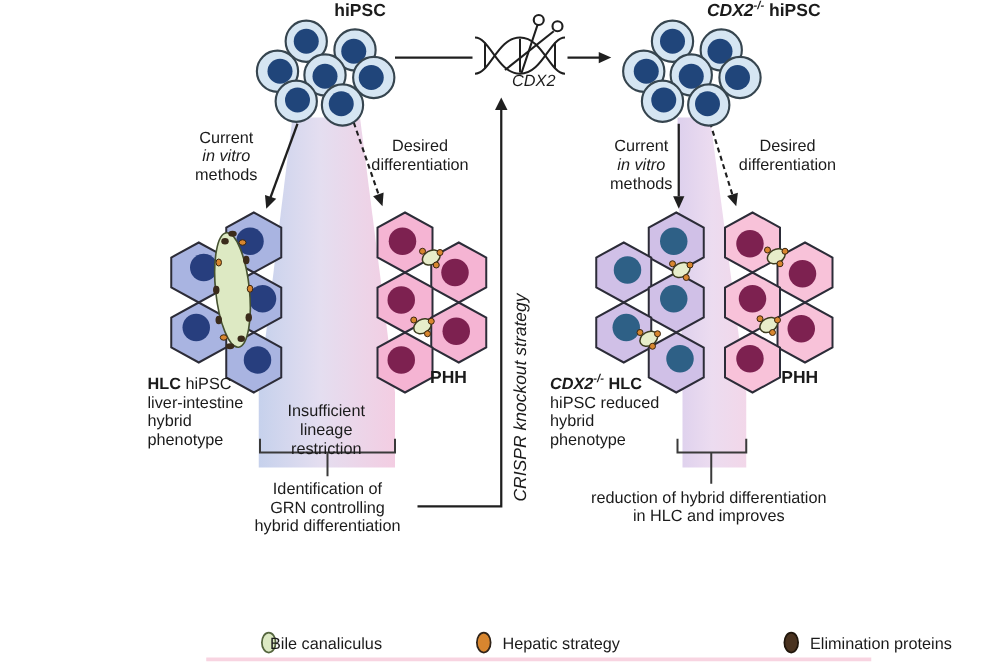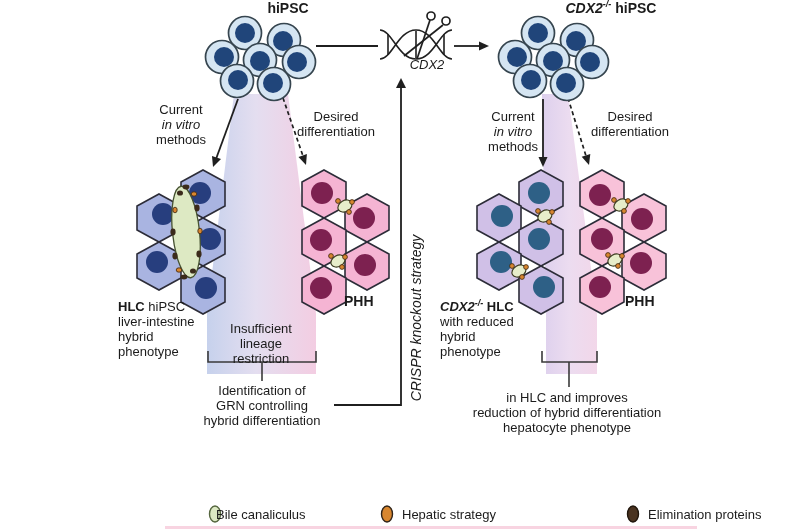--- a/index.html
+++ b/index.html
@@ -323,31 +323,30 @@
 </div>
 
 <div class="t c" style="left:262px;top:383px">
   <div>Identification of</div>
   <div>GRN controlling</div>
   <div>hybrid differentiation</div>
 </div>
 
 <div class="t" style="left:440px;top:299px">
   <div><span class="b i">CDX2</span><sup class="b i">-/-</sup><span class="b"> HLC</span></div>
-  <div>with reduced</div>
+  <div>hiPSC reduced</div>
   <div>hybrid</div>
   <div>phenotype</div>
 </div>
 
 <div class="t b big" style="left:625px;top:294px">PHH</div>
 
 <div class="t c" style="left:567px;top:390px">
+  <div>reduction of hybrid differentiation</div>
   <div>in HLC and improves</div>
-  <div>reduction of hybrid differentiation</div>
-  <div>hepatocyte phenotype</div>
 </div>
 
 <div class="rot">CRISPR knockout strategy</div>
 
 <div class="t" style="left:216px;top:507px">Bile canaliculus</div>
 <div class="t" style="left:402px;top:507px">Hepatic strategy</div>
 <div class="t" style="left:648px;top:507px">Elimination proteins</div>
 
 </div>
 

